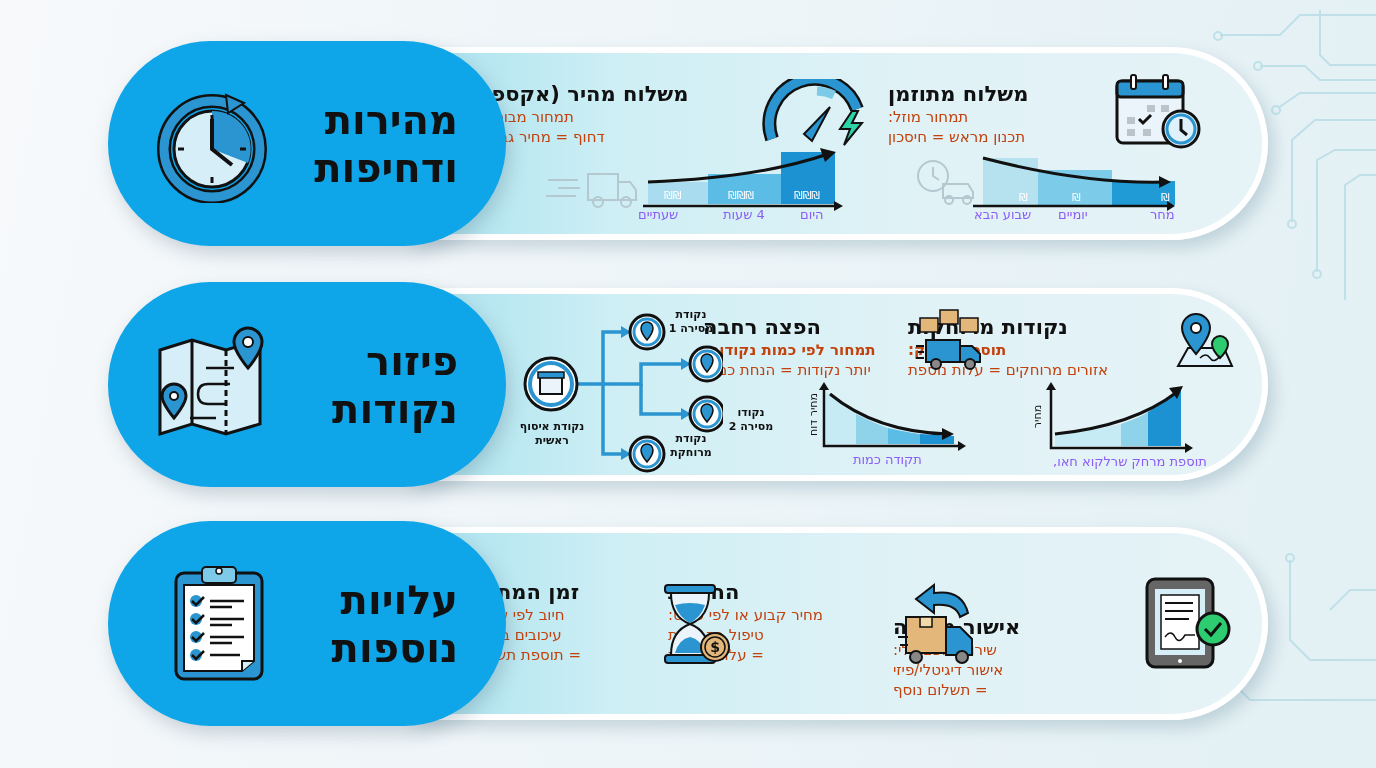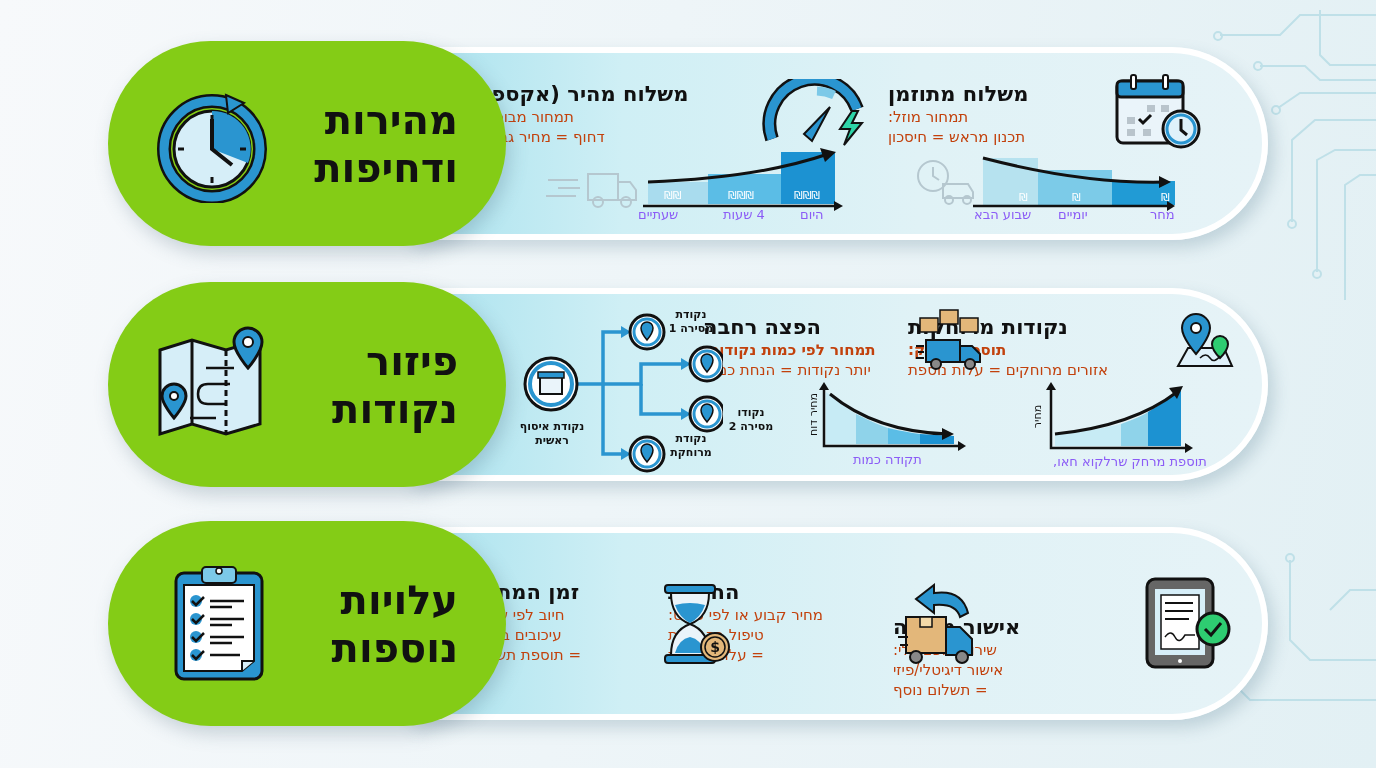--- a/index.html
+++ b/index.html
@@ -13,21 +13,21 @@
   .row{position:absolute;left:108px;width:1160px;height:205px}
   .band{
     position:absolute;left:300px;right:0;top:6px;bottom:6px;
     border-radius:0 100px 100px 0;
     background:linear-gradient(90deg,#a9e2ee 0%,#cfeff5 25%,#e0f2f6 60%,#e6f3f7 100%);
     border:6px solid #ffffff;border-left:none;
     box-shadow:6px 8px 16px rgba(80,120,140,.25);
   }
   .pill{
     position:absolute;left:0;top:0;width:398px;height:205px;border-radius:103px;
-    background:#84cc16;box-shadow:4px 8px 18px rgba(70,100,120,.25);
+    background:#0ea5e9;box-shadow:4px 8px 18px rgba(70,100,120,.25);
     display:flex;align-items:center;
   }
   .pill .icon{position:absolute;left:48px;top:44px;width:118px;height:118px}
   .pill .title{
     position:absolute;right:48px;top:50%;transform:translateY(-50%);
     direction:rtl;text-align:right;font-weight:bold;font-size:40px;line-height:48px;
     font-family:"DejaVu Sans","Liberation Sans",sans-serif;
   }
   .block{position:absolute;direction:rtl;text-align:left}
   .block .h{font-weight:bold;font-size:21px;line-height:26px;color:#111}

